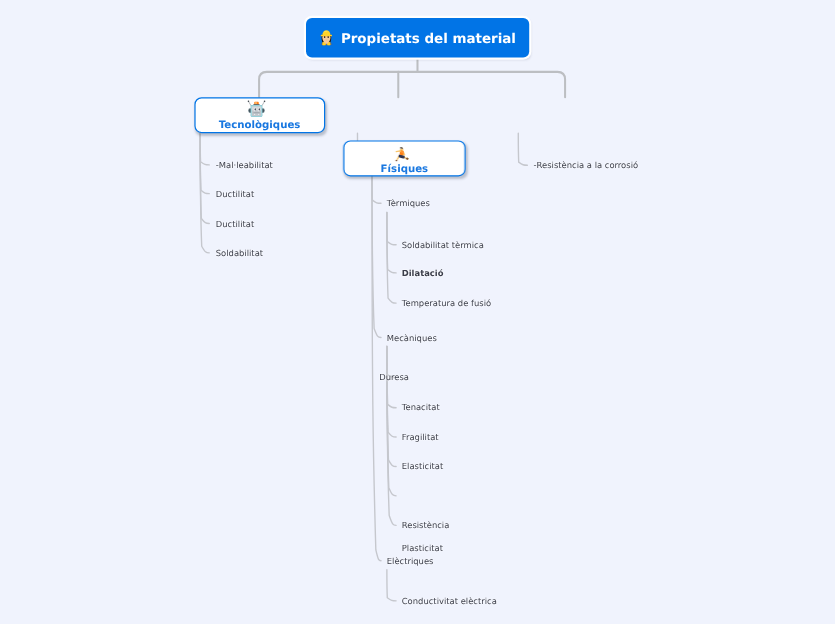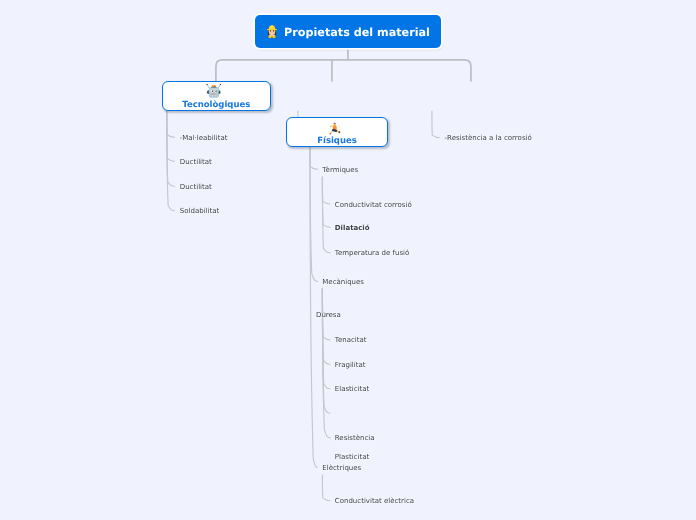--- a/index.html
+++ b/index.html
@@ -69,21 +69,21 @@
     </g>
   </svg>
 
   <div class="leaf" style="left:179.8px;top:133.9px;">-Mal·leabilitat</div>
   <div class="leaf" style="left:179.8px;top:157.9px;">Ductilitat</div>
   <div class="leaf" style="left:179.8px;top:182.7px;">Ductilitat</div>
   <div class="leaf" style="left:179.8px;top:207.2px;">Soldabilitat</div>
 
   <div class="leaf" style="left:310.2px;top:134.0px;">Densitat</div>
   <div class="leaf" style="left:322.3px;top:165.9px;">Tèrmiques</div>
-  <div class="leaf" style="left:334.8px;top:200.5px;">Conductivitat corrosió</div>
+  <div class="leaf" style="left:334.8px;top:200.5px;">Soldabilitat tèrmica</div>
   <div class="leaf" style="left:334.8px;top:223.9px;font-weight:bold;">Dilatació</div>
   <div class="leaf" style="left:334.8px;top:249.2px;">Temperatura de fusió</div>
 
   <div class="leaf" style="left:322.3px;top:277.8px;">Mecàniques</div>
   <div class="leaf" style="left:316px;top:311.2px;">Duresa</div>
   <div class="leaf" style="left:334.8px;top:336.3px;">Tenacitat</div>
   <div class="leaf" style="left:334.8px;top:360.7px;">Fragilitat</div>
   <div class="leaf" style="left:334.8px;top:385.2px;">Elasticitat</div>
   <div class="leaf" style="left:334.8px;top:409.7px;margin-top:43px;">Plasticitat</div>
   <div class="leaf" style="left:334.8px;top:434.3px;">Resistència</div>

